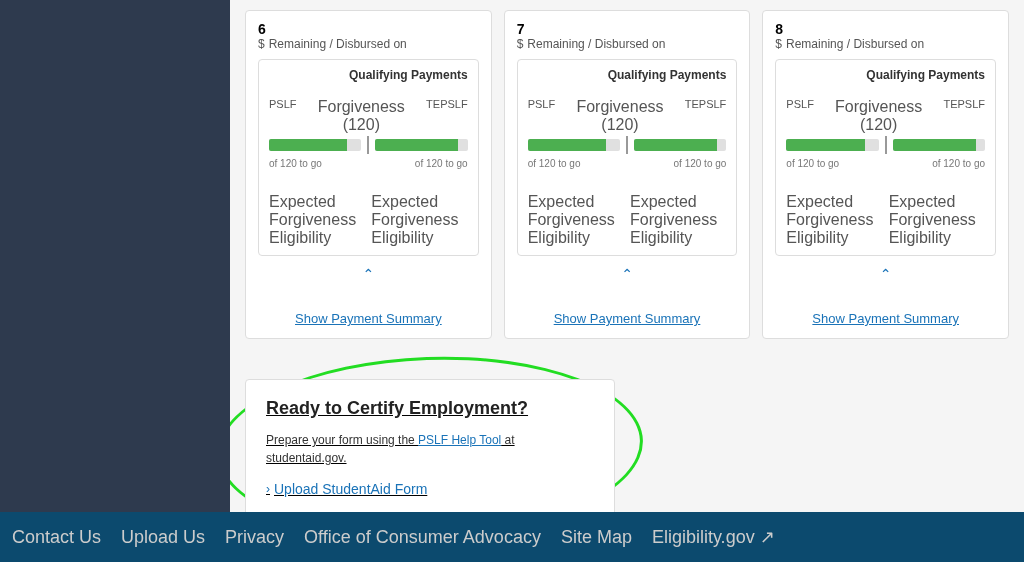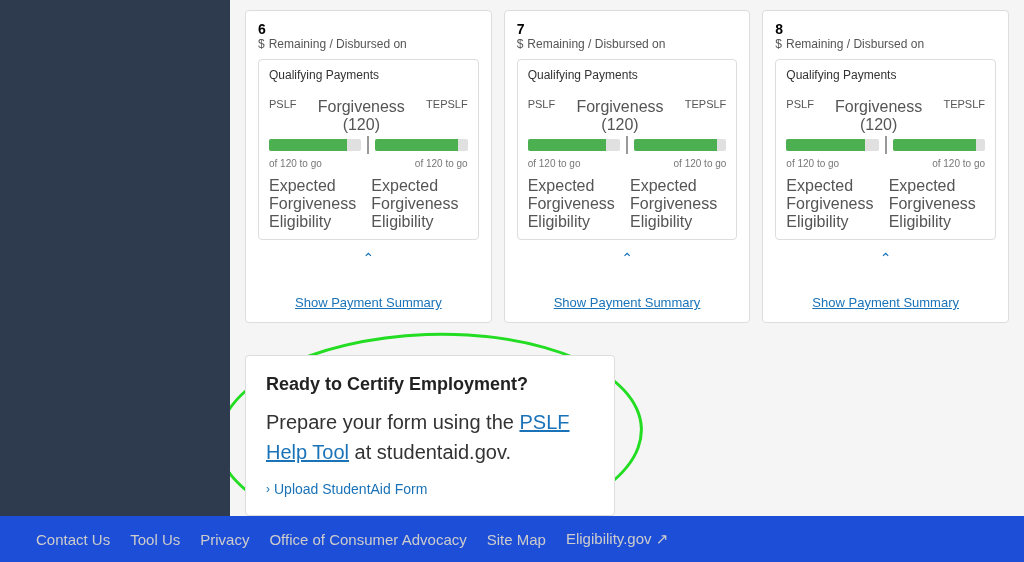--- a/index.html
+++ b/index.html
@@ -63,23 +63,24 @@
     }
 
     .qualifying-section {
       border: 1px solid #ddd;
       border-radius: 4px;
       padding: 8px 10px;
     }
 
     .qualifying-title {
       font-size: 12px;
-      font-weight: normal;
+      font-weight: bold;
       color: #333;
       margin-bottom: 6px;
+      text-align: right;
     }
 
     .forgiveness-label {
       text-align: center;
       font-size: 16px;
       color: #555;
       flex: 1;
     }
 
     .progress-bars-container {
@@ -114,21 +115,21 @@
       height: 18px;
       margin: 0 2px;
       flex-shrink: 0;
     }
 
     .progress-info-row {
       display: flex;
       justify-content: space-between;
       font-size: 10px;
       color: #777;
-      margin-bottom: 8px;
+      margin-bottom: 24px;
     }
 
     .forgiveness-eligibility-row {
       display: flex;
       justify-content: space-between;
       gap: 6px;
     }
 
     .eligibility-box {
       flex: 1;
@@ -170,21 +171,21 @@
     }
 
     .certify-title {
       font-size: 18px;
       font-weight: bold;
       color: #222;
       margin-bottom: 12px;
     }
 
     .certify-text {
-      font-size: 20px;
+      font-size: 12px;
       color: #333;
       margin-bottom: 14px;
       line-height: 1.5;
     }
 
     .certify-link {
       color: #1a73b8;
       text-decoration: underline;
     }
 
@@ -195,28 +196,28 @@
       display: flex;
       align-items: center;
       gap: 4px;
     }
 
     .upload-chevron {
       font-size: 12px;
     }
 
     .footer {
-      background: #1d4ed8;
+      background: #0c4a6e;
       color: #ccc;
-      padding: 14px 36px;
+      padding: 14px 12px;
       display: flex;
       align-items: center;
       gap: 20px;
       flex-wrap: wrap;
-      font-size: 15px;
+      font-size: 18px;
       flex-shrink: 0;
     }
 
     .footer a {
       color: #ccc;
       text-decoration: none;
     }
 
     .green-oval {
       position: absolute;
@@ -376,37 +377,37 @@
         </div>
         <div class="show-summary">
           <span class="chevron-up">⌃</span>
           <button class="show-summary-link">Show Payment Summary</button>
         </div>
       </div>
 
     </div>
 
     
-    <div style="position: relative; display: inline-block; margin-top: 16px; margin-left: 0;">
+    <div style="position: relative; display: inline-block; margin-top: 24px; margin-left: 0; text-decoration: underline;">
       <div class="green-oval"></div>
       <div class="certify-section">
         <div class="certify-title">Ready to Certify Employment?</div>
         <div class="certify-text">
           <span>Prepare your form using the </span><a class="certify-link" href="#"><span>PSLF Help Tool</span></a><span> at studentaid.gov.</span>
         </div>
         <a class="upload-link" href="#">
           <span class="upload-chevron">›</span>
           <span>Upload StudentAid Form</span>
         </a>
       </div>
     </div>
 
   </div>
 </div>
 
 <footer class="footer">
   <a href="#">Contact Us</a>
-  <a href="#">Tool Us</a>
+  <a href="#">Upload Us</a>
   <a href="#">Privacy</a>
   <a href="#">Office of Consumer Advocacy</a>
   <a href="#">Site Map</a>
   <a href="#"><span>Eligibility.gov</span> ↗</a>
 </footer>
 
 </body></html>

